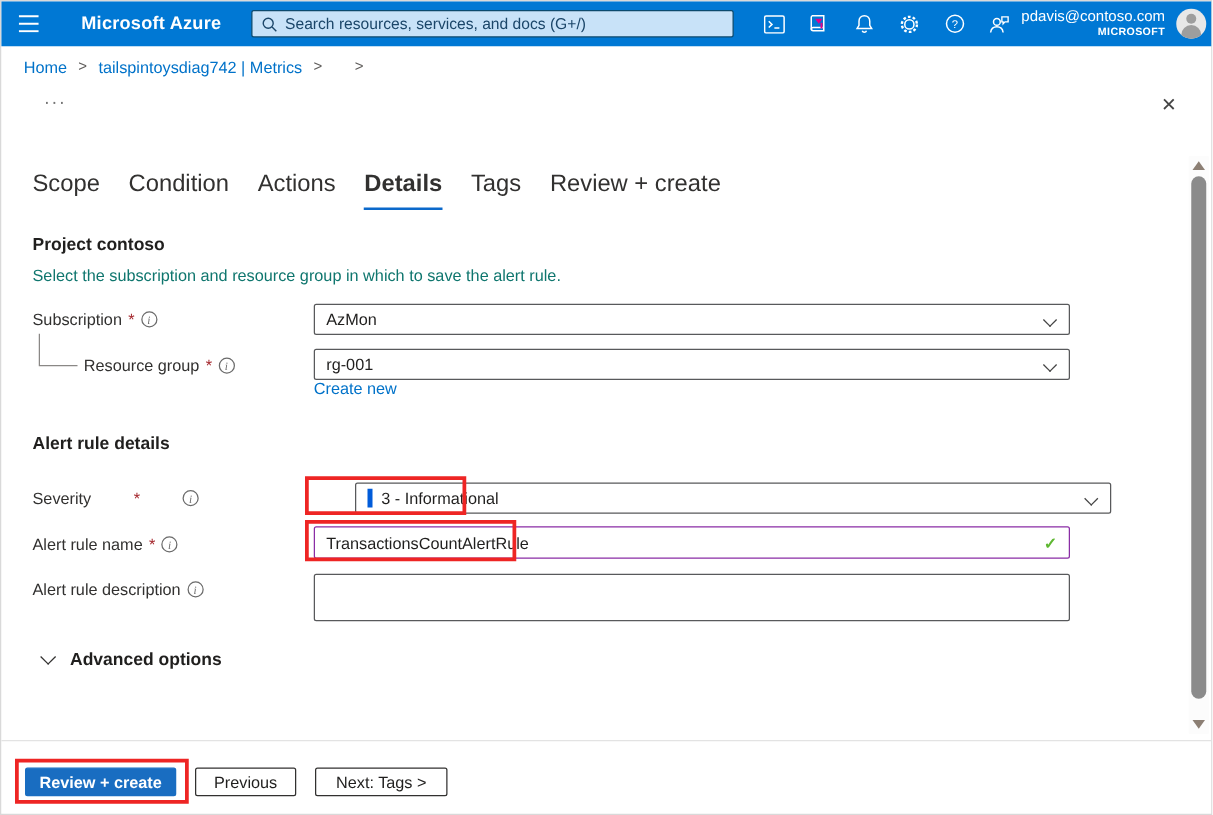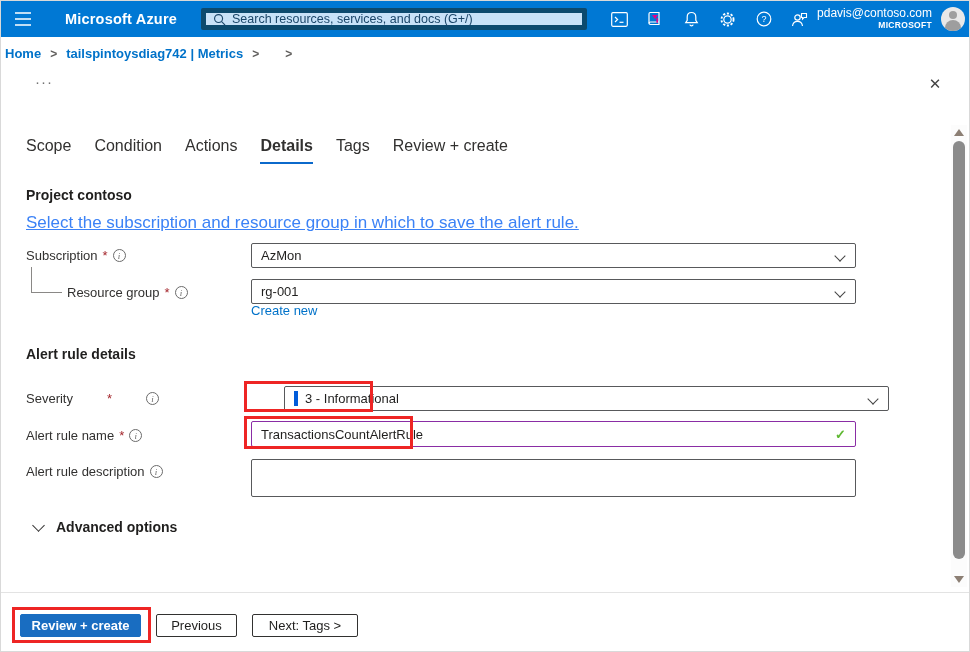--- a/index.html
+++ b/index.html
@@ -11,55 +11,55 @@
   }
   
   .topbar {
     position:absolute; top:0; left:0; width:970px; height:36px;
     background:#0078d4; display:flex; align-items:center; color:#fff;
   }
   .hamburger { width:44px; height:36px; display:flex; align-items:center; justify-content:center; cursor:pointer; }
   .brand { font-size:14.5px; font-weight:700; letter-spacing:.2px; margin-left:20px; white-space:nowrap; }
   .searchbox {
     margin-left:24px; width:386px; height:22px; background:#c8e2f8;
-    border:5px solid #0c4a6e; border-radius:2px; display:flex; align-items:center; padding:0 7px;
+    border:1px solid #0c4a6e; border-radius:2px; display:flex; align-items:center; padding:0 7px;
   }
   .searchbox input {
     flex:1; border:none; outline:none; background:transparent;
     font-size:12.5px; color:#16385c; font-family:"Liberation Sans", sans-serif;
   }
   .searchbox input::placeholder { color:#1b4669; opacity:1; }
   .top-icons { display:flex; gap:15px; margin-left:22px; }
   .top-icon { width:21px; height:21px; display:flex; align-items:center; justify-content:center; cursor:pointer; }
   .userblock { margin-left:auto; text-align:right; line-height:1.15; margin-right:9px; }
   .user-email { font-size:12px; }
   .user-org { font-size:8.5px; font-weight:700; letter-spacing:.3px; }
   .avatar {
     width:24px; height:24px; border-radius:50%; background:#e8e8e8; margin-right:6px;
     overflow:hidden; position:relative; cursor:pointer; flex:0 0 auto;
   }
   .avatar .head { position:absolute; top:4px; left:8px; width:8px; height:8px; border-radius:50%; background:#9e9e9e; }
   .avatar .body { position:absolute; top:13px; left:4px; width:16px; height:12px; border-radius:8px 8px 0 0; background:#9e9e9e; }
   
-  .breadcrumb { position:absolute; top:45px; left:4px; display:flex; align-items:flex-end; gap:9px; font-size:13px;font-weight:bold; }
+  .breadcrumb { position:absolute; top:45px; left:18px; display:flex; align-items:flex-start; gap:9px; font-size:13px; }
   .crumb-link { color:#0072c9; cursor:pointer; text-decoration:none; }
   .crumb-sep { color:#605e5c; font-size:12px; }
   .crumb-spacer { display:inline-block; width:8px; }
   
   .page-title-row { position:absolute; top:66px; left:16px; display:flex; align-items:center; }
   .page-title { font-size:24px; font-weight:700; color:#262626; letter-spacing:-.2px; }
   .title-ellipsis { margin-left:18px; color:#737373; font-size:15px; letter-spacing:1px; cursor:pointer; margin-top:6px; }
   .close-btn { position:absolute; top:73px; right:24px; font-size:15px; color:#444; cursor:pointer; width:20px; height:20px; display:flex; align-items:center; justify-content:center; }
   
-  .tabs { position:absolute; top:136px; left:25px; display:flex; gap:23px; font-size:16px; }
+  .tabs { position:absolute; top:136px; left:25px; display:flex; gap:23px; font-size:19px; }
   .tab { padding-bottom:7px; cursor:pointer; color:#323130; }
   .tab.active { font-weight:700; border-bottom:2px solid #0b69cb; }
   
   .section-heading { position:absolute; left:25px; font-size:14px; font-weight:700; color:#201f1e; }
-  .section-desc { position:absolute; left:25px; font-size:17px; color:#3b82f6;text-decoration:underline; }
+  .section-desc { position:absolute; left:25px; font-size:13px; color:#0f766e; }
   .field-label { position:absolute; display:flex; align-items:center; gap:5px; font-size:13px; color:#323130; }
   .req { color:#a4262c; }
   .info-icon {
     width:13px; height:13px; border:1px solid #6b6b6b; border-radius:50%;
     color:#6b6b6b; font-size:9px; font-style:italic; font-family:"Liberation Serif", serif;
     display:inline-flex; align-items:center; justify-content:center; cursor:pointer;
   }
   .select, .textinput, .textareabox {
     position:absolute; left:250px; width:605px; background:#fff;
     border:1px solid #58595b; border-radius:2px; font-size:13px; color:#201f1e;

